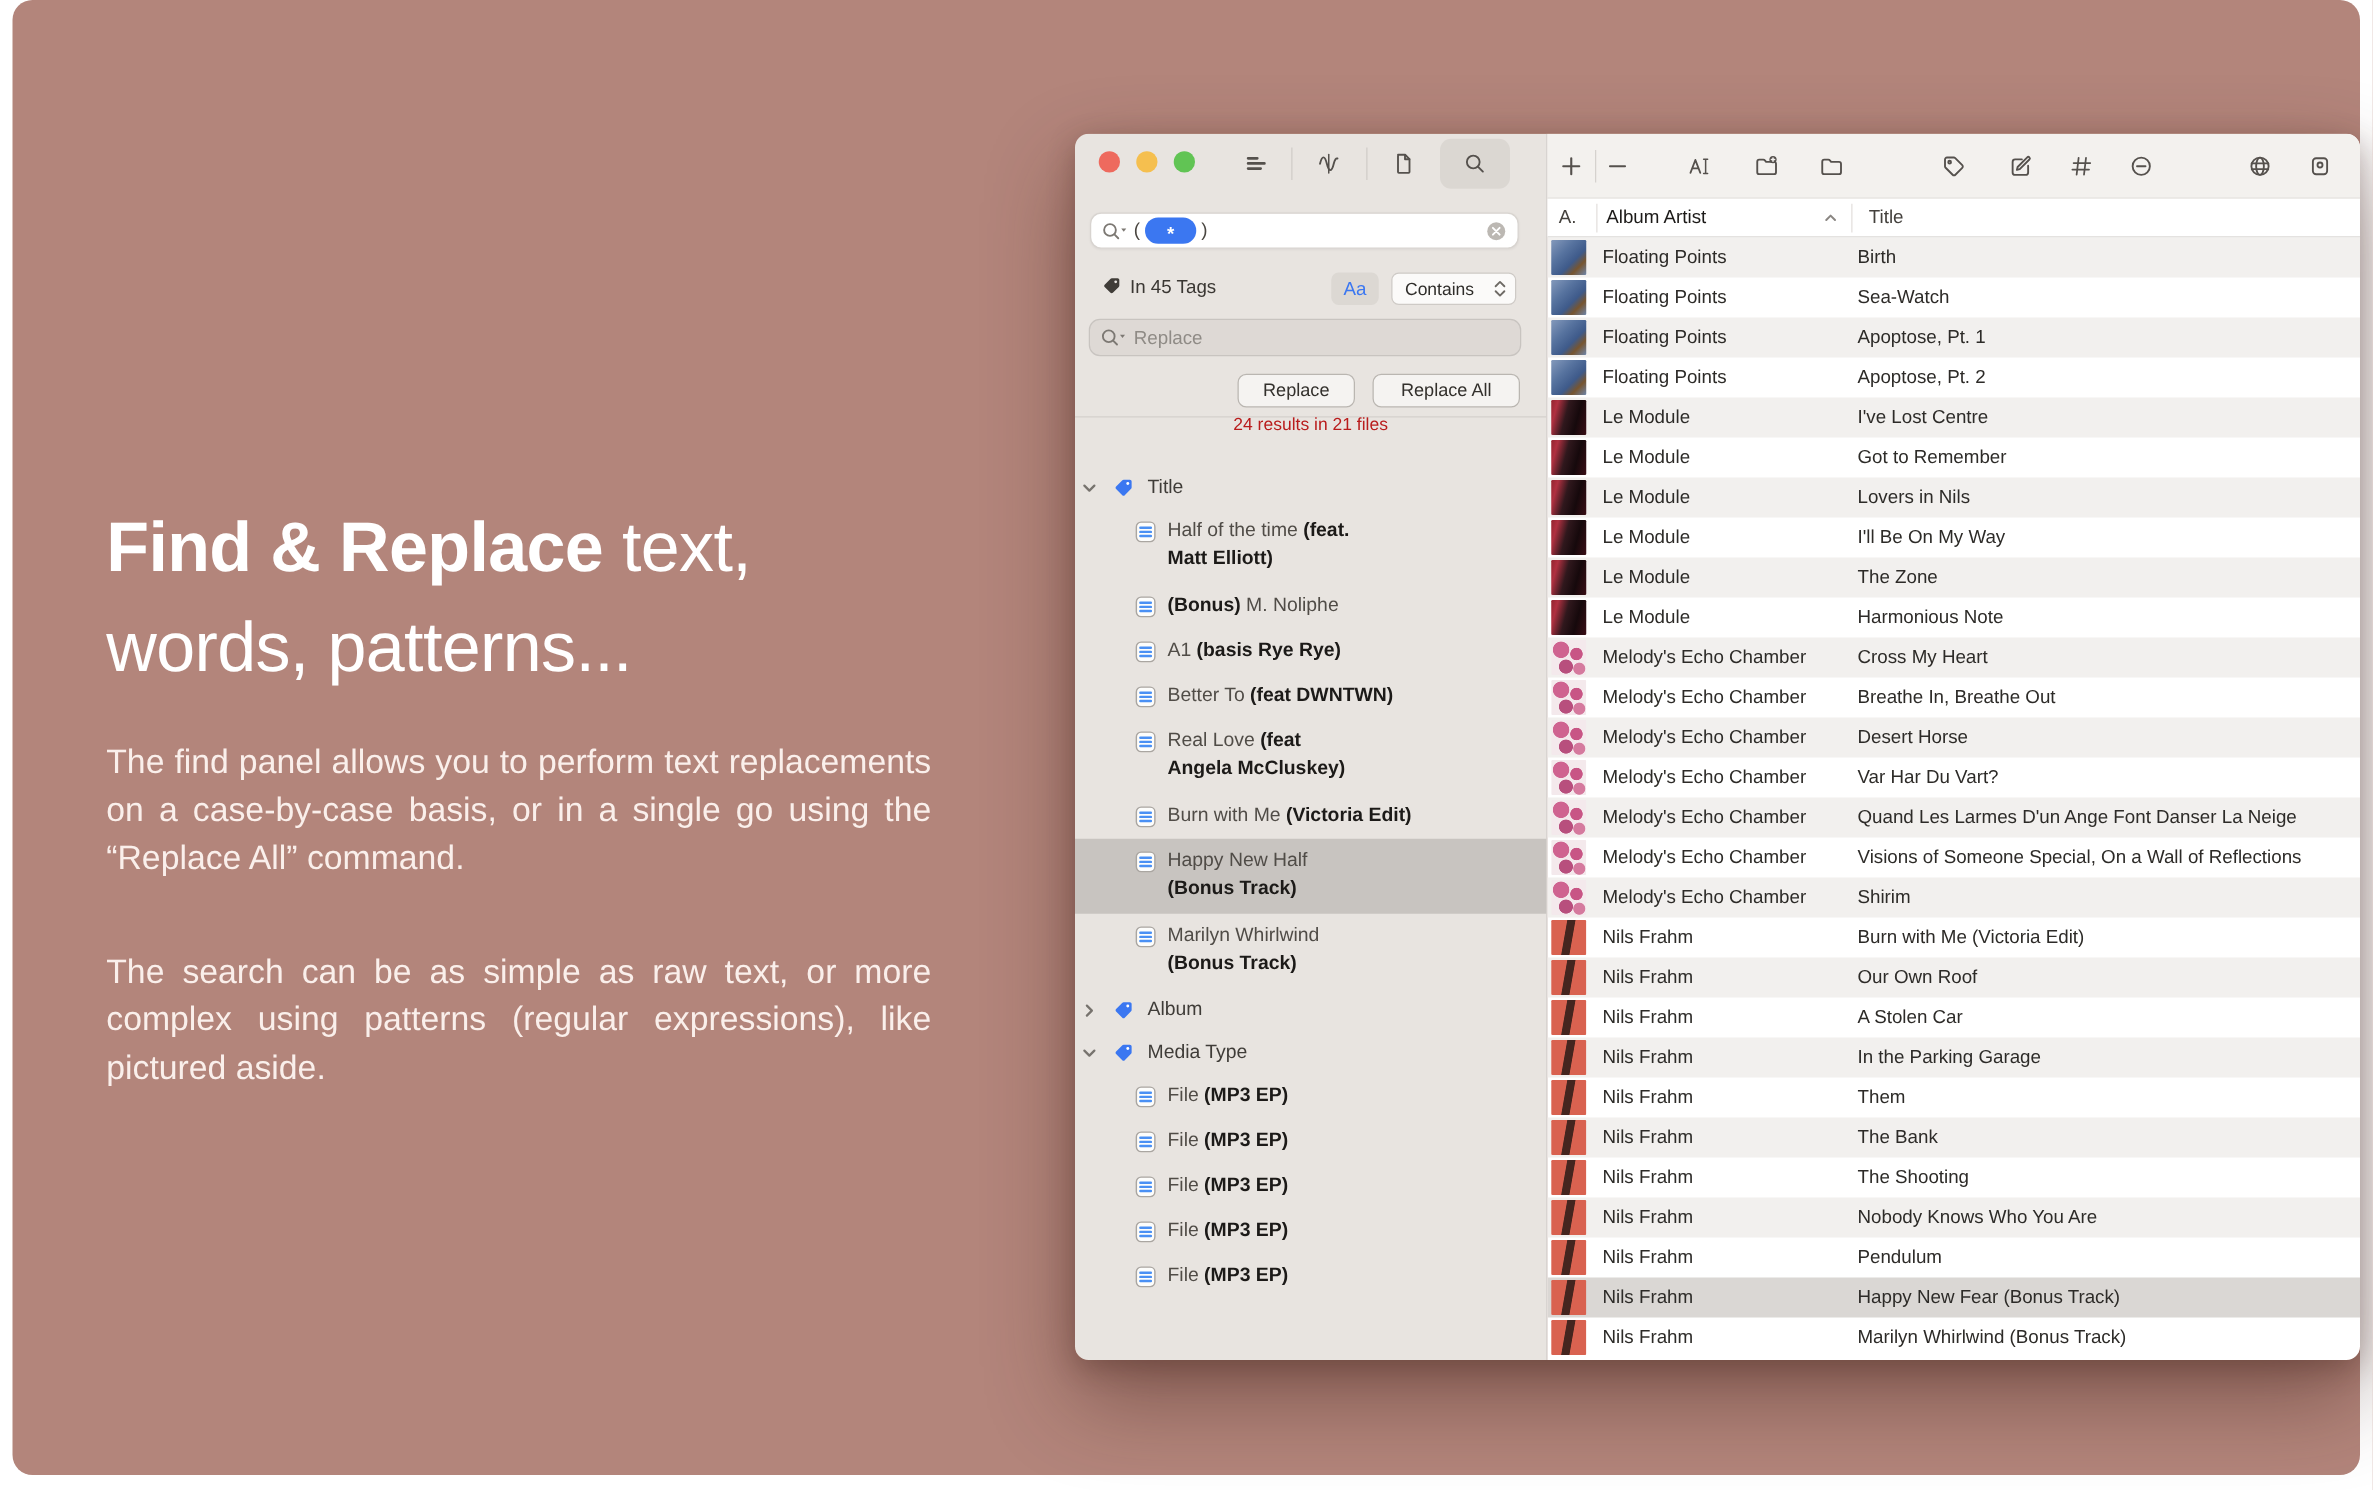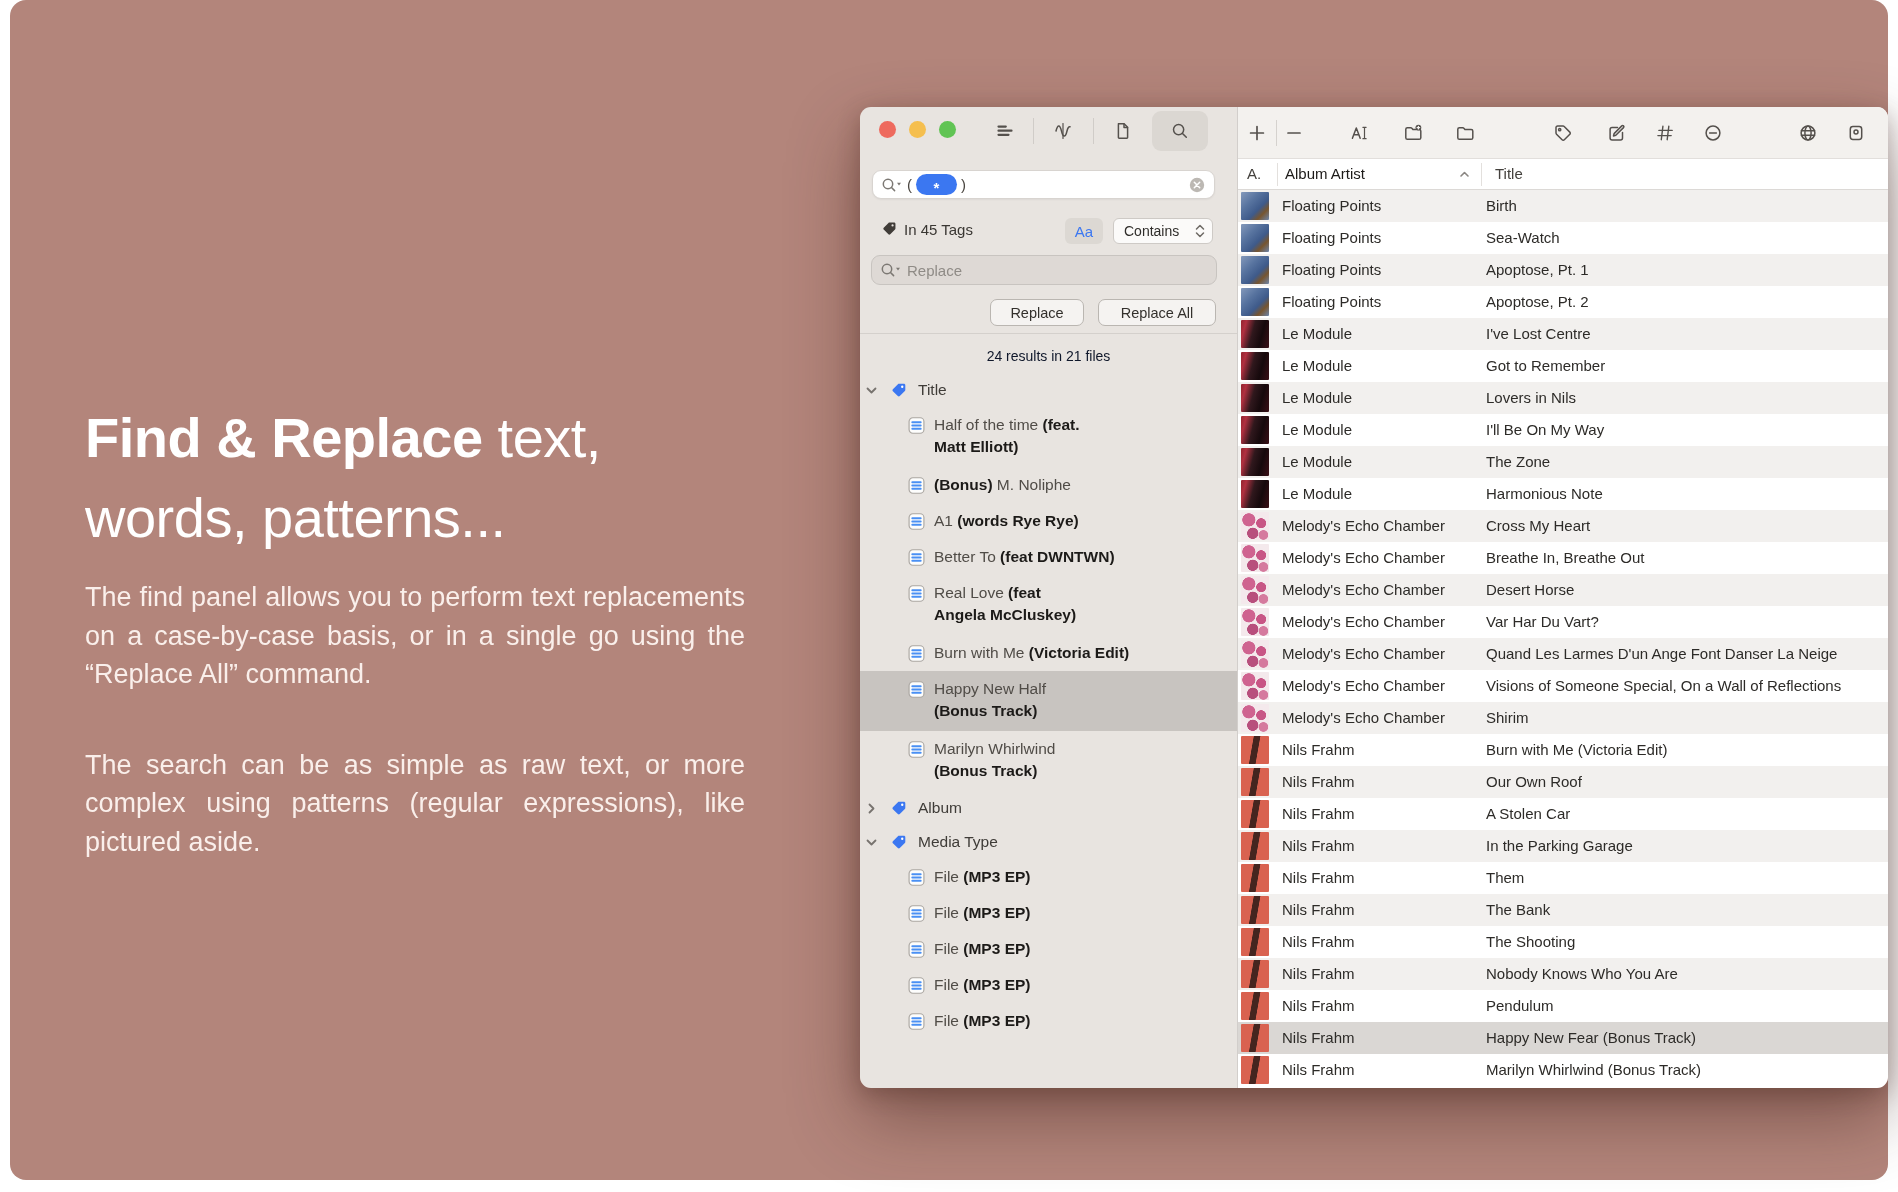--- a/index.html
+++ b/index.html
@@ -6,21 +6,21 @@
   html,body { width:1898px; height:1192px; overflow:hidden; background:#fff;
     font-family:"Liberation Sans","DejaVu Sans",sans-serif; }
   .stage { position:relative; width:1898px; height:1192px; background:#ffffff; }
   .hero-bg { position:absolute; left:10px; top:0px; right:10px; bottom:12px;
     background:#b3857b; border-radius:16px; }
 
   
   .hero { position:absolute; left:85px; top:398px; width:660px; color:#fff; }
   .hero h1 { font-size:56px; line-height:80px; font-weight:400; letter-spacing:-.5px; color:#ffffff; }
   .hero h1 b { font-weight:700; }
-  .hero p { margin-top:20px; font-size:27px; line-height:38.5px; text-align:justify;
+  .hero p { margin-top:32px; font-size:27px; line-height:38.5px; text-align:justify;
     color:rgba(255,247,243,.93); font-weight:400; }
   .hero p + p { margin-top:52px; }
 
   
   .window { position:absolute; left:860px; top:107px; width:1028px; height:981px;
     border-radius:11px; overflow:hidden; display:flex;
     box-shadow:0 30px 70px rgba(62,30,24,.45), 0 6px 22px rgba(62,30,24,.30); }
   .panel-left { position:relative; width:378px; background:#e8e4e0; border-right:1px solid #d2cecb; flex:none; }
   .panel-right { position:relative; flex:1; background:#ffffff; display:flex; flex-direction:column; }
 
@@ -55,21 +55,21 @@
 
   
   .replace-field { position:absolute; left:11px; top:148px; width:346px; height:30px; background:#ded9d5;
     border:1px solid #c8c4c0; border-radius:9px; display:flex; align-items:center; padding:0 8px; }
   .replace-ph { color:#8f8b86; font-size:15px; margin-left:5px; }
 
   .btn-row { position:absolute; top:192px; left:0; width:100%; height:26px; }
   .push-btn { position:absolute; height:27px; background:rgba(255,255,255,.55); border:1px solid #bab6b1;
     border-radius:7px; font-size:14.5px; color:#33302c; display:flex; align-items:center; justify-content:center; }
   .sep-h { position:absolute; left:0; width:100%; height:1px; background:#d4d0cc; }
-  .results-line { position:absolute; top:241px; width:100%; text-align:center; font-size:14px; color:#0f172a; }
+  .results-line { position:absolute; top:224px; width:100%; text-align:center; font-size:14px; color:#b91c1c; }
 
   
   .tree { position:absolute; left:0; top:266px; width:100%; }
   .tgroup { height:34px; display:flex; align-items:center; padding-left:5px; }
   .tgroup .chev { width:13px; display:flex; justify-content:center; }
   .tgroup .gtag { margin-left:12px; display:flex; }
   .tgroup .glabel { margin-left:10px; font-size:15.5px; color:#3f3c38; }
   .titem { display:flex; align-items:flex-start; padding:7px 0 0 47px; }
   .titem.h36 { height:36px; } .titem.h60 { height:60px; }
   .titem.sel { background:#c8c4c0; }
@@ -247,21 +247,21 @@
             </span>
             <div class="ttext"><b>(Bonus)</b><span> M. Noliphe</span></div>
           </div>
           <div class="titem h36">
             <span class="ficon">
               <svg width="19" height="19" viewBox="0 0 20 20">
                 <rect x="2.2" y="1.8" width="15.6" height="16.4" rx="4" fill="#fdfdfc" stroke="#aaa6a1" stroke-width="1.2"></rect>
                 <path d="M5.6 6.5h8.8M5.6 10h8.8M5.6 13.5h8.8" stroke="#4a90f4" stroke-width="2.1" stroke-linecap="round"></path>
               </svg>
             </span>
-            <div class="ttext"><span>A1 </span><b>(words Rye Rye)</b></div>
+            <div class="ttext"><span>A1 </span><b>(basis Rye Rye)</b></div>
           </div>
           <div class="titem h36">
             <span class="ficon">
               <svg width="19" height="19" viewBox="0 0 20 20">
                 <rect x="2.2" y="1.8" width="15.6" height="16.4" rx="4" fill="#fdfdfc" stroke="#aaa6a1" stroke-width="1.2"></rect>
                 <path d="M5.6 6.5h8.8M5.6 10h8.8M5.6 13.5h8.8" stroke="#4a90f4" stroke-width="2.1" stroke-linecap="round"></path>
               </svg>
             </span>
             <div class="ttext"><span>Better To </span><b>(feat DWNTWN)</b></div>
           </div>

